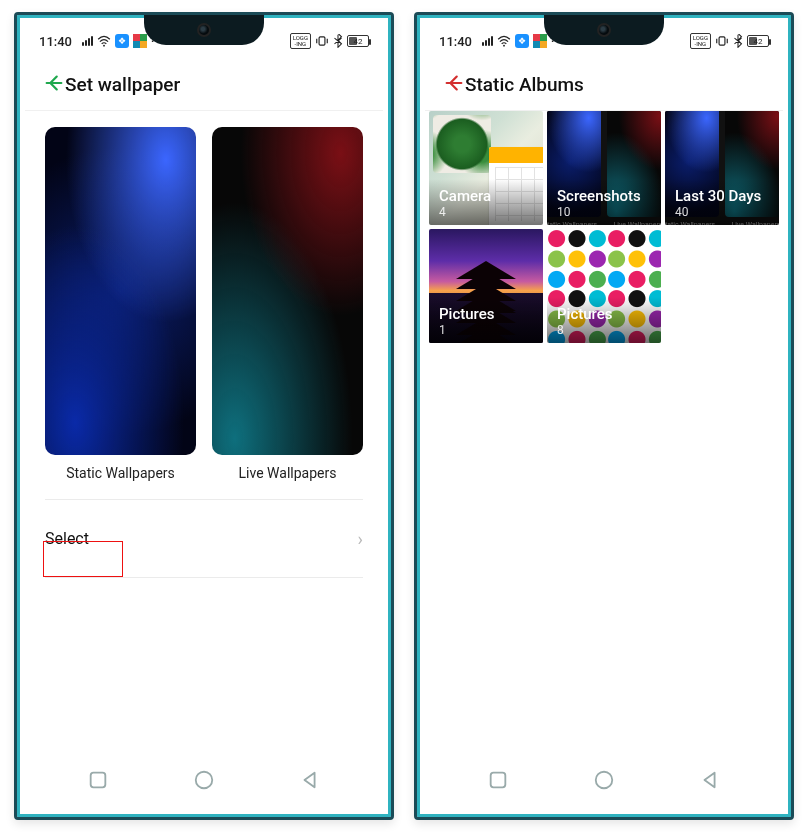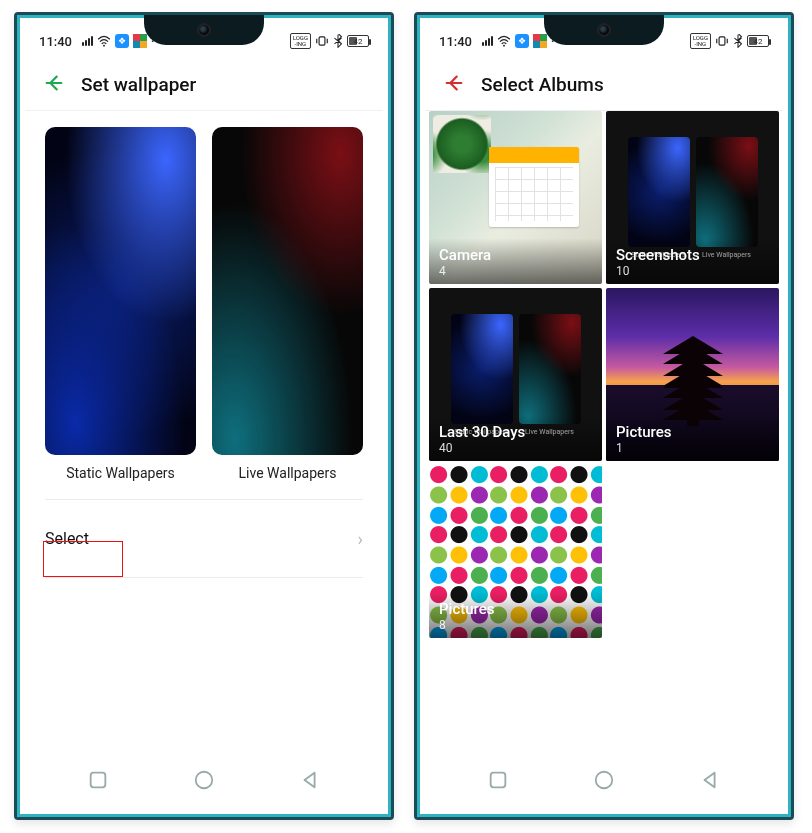--- a/index.html
+++ b/index.html
@@ -77,21 +77,21 @@
   .dots3 { letter-spacing:1px; font-weight:700;}
   .logg { border:1px solid #333; font-size:6px; line-height:6px; padding:1px 2px; border-radius:2px; text-align:center;}
   .batt { display:inline-flex; align-items:center; gap:1px;}
   .batt .body { width:22px; height:12px; border:1px solid #333; border-radius:2px; position:relative;}
   .batt .body::after{content:""; position:absolute; right:-3px; top:3px; width:2px; height:6px; background:#333; border-radius:1px;}
   .batt .lvl { position:absolute; left:1px; top:1px; bottom:1px; background:#555; border-radius:1px; }
   .batt-label{ position:absolute; font-size:8px; width:100%; text-align:center; top:1px; color:#222; font-weight:400;}
   
   .appheader {
     height: 52px;
-    display:flex; align-items:center; gap:16px;
+    display:flex; align-items:center; 
     padding: 0 18px;
     border-bottom: 1px solid rgba(0,0,0,.06);
   }
   .appheader .arrow { display:inline-block;}
   .appheader .title { font-size:19px; font-weight:500; color:#111;}
   .arrow.green svg path{stroke:#1fa84e;}
   .arrow.red svg path{stroke:#d32f2f;}
   
   .wp-row {
     display:flex; gap:16px; padding: 16px 20px 4px;
@@ -132,21 +132,21 @@
     margin-top:auto;
     height: 54px;
     display:flex; align-items:center; justify-content:space-around;
     padding: 0 20px 4px;
   }
   .navbtn svg{ display:block; }
   
   .albums {
     flex:1;
     display:grid;
-    grid-template-columns: 1fr 1fr;
+    grid-template-columns: 1fr 1fr 1fr;
     gap: 4px;
     padding: 0 4px 4px;
     align-content:start;
     overflow:hidden;
   }
   .album {
     position:relative;
     aspect-ratio: 1 / 1;
     border-radius: 2px;
     overflow:hidden;
@@ -385,21 +385,21 @@
         </span>
       </div>
     </div>
 
     <div class="appheader">
       <span class="arrow red">
         <svg width="22" height="22" viewBox="0 0 24 24">
             <path d="M15 5l-7 7 7 7M4 12h16" fill="none" stroke-width="2.4" stroke-linecap="round" stroke-linejoin="round" stroke="#d32f2f"></path>
           </svg>
       </span>
-      <span class="title">Select Albums</span>
+      <span class="title">Static Albums</span>
     </div>
 
     <div class="albums">
 
       <div class="album bg-camera">
         <div class="plant"></div>
         <div class="cal"></div>
         <div class="ov">
           <div class="name">Camera</div>
           <div class="cnt">4</div>

